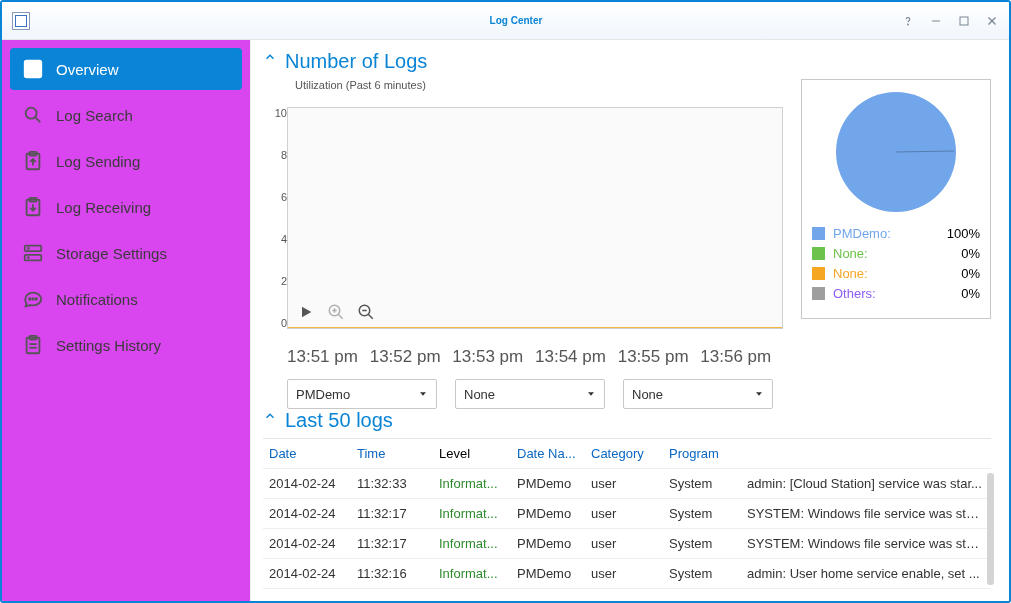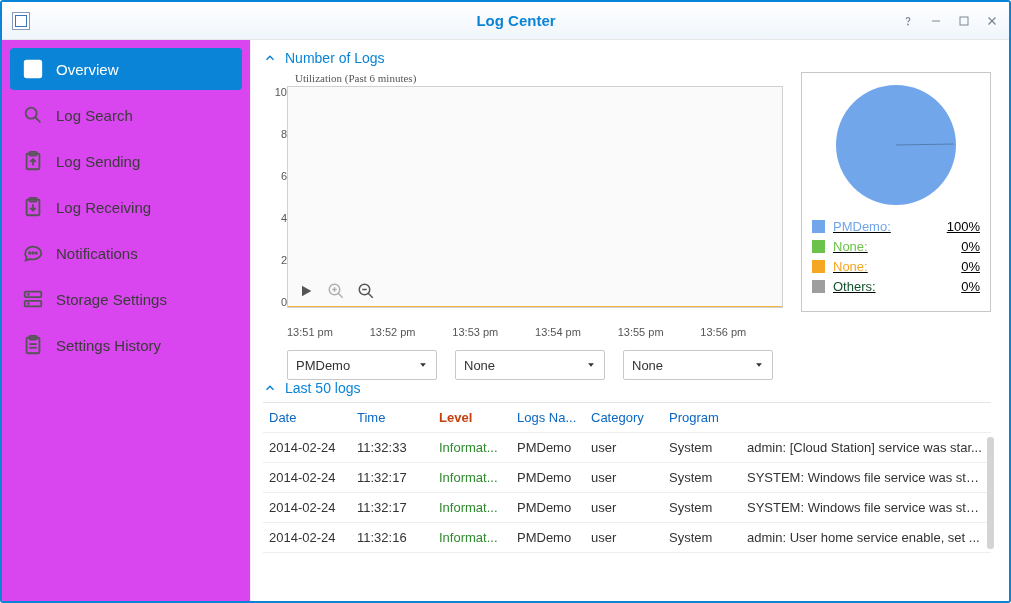--- a/index.html
+++ b/index.html
@@ -1,62 +1,62 @@
 <!DOCTYPE html>
 <html><head>
 <meta charset="utf-8">
 <style>
 * { box-sizing: border-box; margin: 0; padding: 0; font-family: -apple-system, "Helvetica Neue", Arial, sans-serif; }
 body { background: #fff; }
 .window { width: 1011px; height: 603px; border: 2px solid #0a84d6; border-radius: 3px; display: flex; flex-direction: column; overflow: hidden; }
 .titlebar { height: 38px; background: linear-gradient(#fff, #f0f6fc); display: flex; align-items: center; padding: 0 10px; position: relative; border-bottom: 1px solid #e6e6e6; }
-.titlebar .title { position: absolute; left: 0; right: 0; text-align: center; font-weight: bold; color: #0a84d6; font-size: 15px; pointer-events: none; margin-left: 21px; }
+.titlebar .title { position: absolute; left: 0; right: 0; text-align: center; font-weight: bold; color: #0a84d6; font-size: 10px; pointer-events: none; margin-left: 21px; }
 .titlebar .app-icon { width: 18px; height: 18px; border: 1px solid #89b; background: #fff; position: relative; }
 .titlebar .app-icon:before { content: ""; position: absolute; left: 2px; top: 2px; right: 2px; bottom: 2px; border: 1px solid #3a73c4; }
 .winbtns { margin-left: auto; display: flex; gap: 14px; align-items: center; color: #7a8693; }
 .winbtn { width: 14px; height: 14px; display: flex; align-items: center; justify-content: center; cursor: pointer; font-size: 14px; }
 .body { flex: 1; display: flex; overflow: hidden; }
 .sidebar { width: 248px; background: #d946ef; padding: 8px; display: flex; flex-direction: column; gap: 4px; }
 .side-item { display: flex; align-items: center; gap: 12px; height: 42px; padding: 0 12px; border-radius: 4px; cursor: pointer; color: #3b3b3b; font-size: 15px; }
 .side-item.active { background: #0a84d6; color: #fff; }
 .side-item .icon { width: 22px; height: 22px; display: flex; align-items: center; justify-content: center; }
 .side-item.active svg { stroke: #fff; fill: #fff; }
 .main { flex: 1; background: #fff; padding: 10px 18px 10px 12px; overflow-y: auto; border-left: 1px solid #eee; }
-.section-header { display: flex; align-items: center; gap: 8px; color: #0a84d6; font-size: 14px; font-weight: 400; margin-bottom: 6px; cursor: pointer; }
+.section-header { display: flex; gap: 8px; color: #0a84d6; font-size: 20px; font-weight: 400; margin-bottom: 6px; cursor: pointer; }
 .section-header .chev svg { stroke: #0a84d6; }
 .chart-row { display: flex; gap: 18px; align-items: flex-start; }
 .chart-box { flex: 1; }
-.chart-title { font-size: 11px; color: #555; margin-left: 32px; margin-bottom: 2px; font-family: Liberation Serif, serif; }
+.chart-title { font-size: 11px; color: #555; margin-left: 32px; margin-bottom: 16px; }
 .chart-area { position: relative; height: 240px; display: flex; }
 .ylabels { display: flex; flex-direction: column; justify-content: space-between; align-items: flex-end; width: 24px; padding-bottom: 18px; font-size: 11px; color: #555; }
 .plot { flex: 1; position: relative; border: 1px solid #d0d0d0; background: #fafafa; margin-bottom: 18px; }
 .plot-bottom { position: absolute; left: 0; right: 0; bottom: 0; height: 1px; background: #f5b742; }
 .plot-controls { position: absolute; left: 8px; bottom: 6px; display: flex; gap: 10px; align-items: center; }
 .plot-controls .ctrl { width: 20px; height: 20px; display: flex; align-items: center; justify-content: center; cursor: pointer; color: #555; }
-.xlabels { margin-left: 24px; display: flex; font-size: 11px; color: #555; }
+.xlabels { margin-left: 24px; display: flex; font-size: 17px; color: #555; }
 .xlabels span { flex: 1; }
 .selects { display: flex; gap: 18px; margin-top: 12px; margin-left: 24px; }
 .select { width: 150px; height: 30px; border: 1px solid #c8c8c8; border-radius: 2px; display: flex; align-items: center; justify-content: space-between; padding: 0 8px; font-size: 13px; color: #333; cursor: pointer; background: #fff; }
 .pie-box { width: 190px; border: 1px solid #c8c8c8; padding: 12px 10px; font-size: 13px; }
 .pie-chart { width: 120px; height: 120px; border-radius: 50%; background: #72a6ea; margin: 0 auto 14px; position: relative; }
 .pie-chart:after { content: ""; position: absolute; left: 50%; top: 50%; width: 58px; height: 1px; background: rgba(0,0,0,0.25); transform: translateY(-0.5px) rotate(-1deg); transform-origin: left; }
-.legend-row { display: flex; align-items: center; gap: 8px; margin-bottom: 5px; text-decoration: underline; }
+.legend-row { display: flex; align-items: center; gap: 8px; margin-bottom: 5px; }
 .swatch { width: 13px; height: 13px; }
 .legend-label { flex: 1; }
 .legend-val { }
 .section2 { }
 .table { width: 100%; border-top: 1px solid #e4e4e4; font-size: 13px; position: relative; }
 .thead, .trow { display: flex; align-items: center; height: 30px; border-bottom: 1px solid #eee; }
 .thead { color: #0a67c2; }
 .trow { color: #333; }
 .cell { padding: 0 6px; overflow: hidden; white-space: nowrap; text-overflow: ellipsis; }
 .c-date { width: 88px; }
 .c-time { width: 82px; }
 .c-level { width: 78px; color: #2e8b2e; }
-.thead .c-level { color: #c2410c; font-weight: bold; }
+.thead .c-level { color: #000000; }
 .c-host { width: 74px; }
 .c-cat { width: 78px; }
 .c-prog { width: 78px; }
 .c-msg { flex: 1; }
 .scrollbar-stub { position: absolute; right: -3px; top: 34px; bottom: 4px; width: 7px; background: #d4d4d4; border-radius: 3px; }
 svg { display: block; }
 </style>
 </head>
 <body>
 
@@ -126,38 +126,38 @@
               <rect x="5" y="4" width="14" height="17" rx="1"></rect>
               <rect x="8" y="2" width="8" height="4" rx="1"></rect>
               <path d="M12 9v6M9 13l3 3 3-3"></path>
             </svg>
         </span>
         <span>Log Receiving</span>
       </div>
       <div class="side-item">
         <span class="icon">
           <svg width="22" height="22" viewBox="0 0 24 24" fill="none" stroke="#555" stroke-width="2">
+              <rect x="3" y="4" width="18" height="6" rx="1"></rect>
+              <rect x="3" y="14" width="18" height="6" rx="1"></rect>
+              <circle cx="7" cy="7" r="0.5" fill="#555"></circle>
+              <circle cx="7" cy="17" r="0.5" fill="#555"></circle>
+            </svg>
+        </span>
+        <span>Storage Settings</span>
+      </div>
+      <div class="side-item">
+        <span class="icon">
+          <svg width="22" height="22" viewBox="0 0 24 24" fill="none" stroke="#555" stroke-width="2">
               <path d="M21 12c0 4-4 7-9 7-1 0-2-.1-3-.4L4 20l1-3c-1-1.3-1.5-2.8-1.5-4.3C3.5 8 7.5 5 12 5s9 3 9 7z"></path>
               <circle cx="8.5" cy="12" r="0.8" fill="#555"></circle>
               <circle cx="12" cy="12" r="0.8" fill="#555"></circle>
               <circle cx="15.5" cy="12" r="0.8" fill="#555"></circle>
             </svg>
         </span>
         <span>Notifications</span>
-      </div>
-      <div class="side-item">
-        <span class="icon">
-          <svg width="22" height="22" viewBox="0 0 24 24" fill="none" stroke="#555" stroke-width="2">
-              <rect x="3" y="4" width="18" height="6" rx="1"></rect>
-              <rect x="3" y="14" width="18" height="6" rx="1"></rect>
-              <circle cx="7" cy="7" r="0.5" fill="#555"></circle>
-              <circle cx="7" cy="17" r="0.5" fill="#555"></circle>
-            </svg>
-        </span>
-        <span>Storage Settings</span>
       </div>
       <div class="side-item">
         <span class="icon">
           <svg width="22" height="22" viewBox="0 0 24 24" fill="none" stroke="#555" stroke-width="2">
               <rect x="5" y="4" width="14" height="17" rx="1"></rect>
               <rect x="8" y="2" width="8" height="4" rx="1"></rect>
               <line x1="8" y1="11" x2="16" y2="11"></line>
               <line x1="8" y1="15" x2="16" y2="15"></line>
             </svg>
         </span>
@@ -262,42 +262,42 @@
                 <div class="legend-label" style="color:#6cc24a">None:</div>
                 <div class="legend-val">0%</div>
               </div>
               <div class="legend-row">
                 <div class="swatch" style="background:#f5a623"></div>
                 <div class="legend-label" style="color:#f5a623">None:</div>
                 <div class="legend-val">0%</div>
               </div>
               <div class="legend-row">
                 <div class="swatch" style="background:#9e9e9e"></div>
-                <div class="legend-label" style="color:#14532d">Others:</div>
+                <div class="legend-label" style="color:#8b5cf6">Others:</div>
                 <div class="legend-val">0%</div>
               </div>
             </div>
         </div>
       </div>
 
       <div class="section2">
         <div class="section-header">
           <span class="chev">
             <svg width="14" height="14" viewBox="0 0 24 24" fill="none" stroke-width="2.5">
                 <polyline points="6 15 12 9 18 15"></polyline>
               </svg>
           </span>
           <span>Last 50 logs</span>
         </div>
         <div class="table">
           <div class="thead">
             <div class="cell c-date">Date</div>
             <div class="cell c-time">Time</div>
             <div class="cell c-level">Level</div>
-            <div class="cell c-host">Logs Na...</div>
+            <div class="cell c-host">Date Na...</div>
             <div class="cell c-cat">Category</div>
             <div class="cell c-prog">Program</div>
           </div>
           <div id="tbody">
               <div class="trow">
                 <div class="cell c-date">2014-02-24</div>
                 <div class="cell c-time">11:32:33</div>
                 <div class="cell c-level">Informat...</div>
                 <div class="cell c-host">PMDemo</div>
                 <div class="cell c-cat">user</div>

